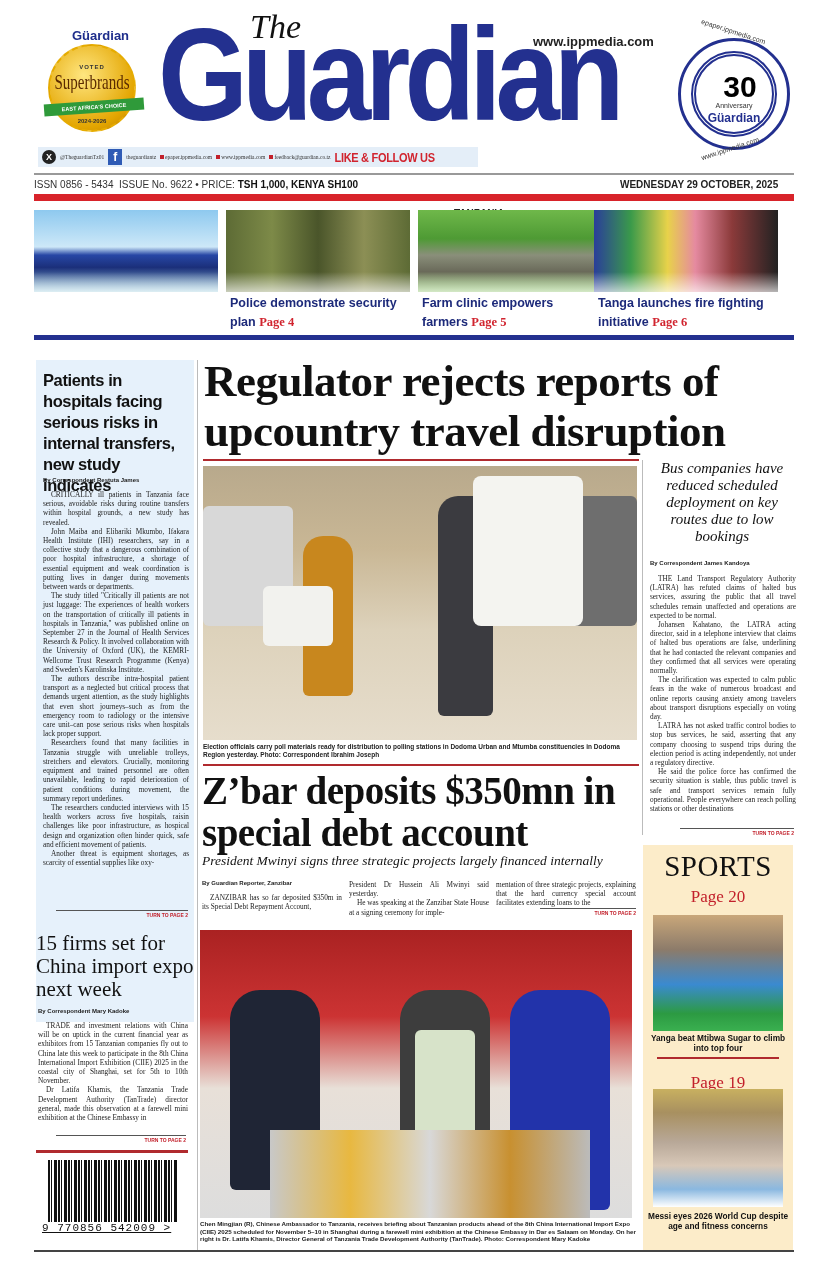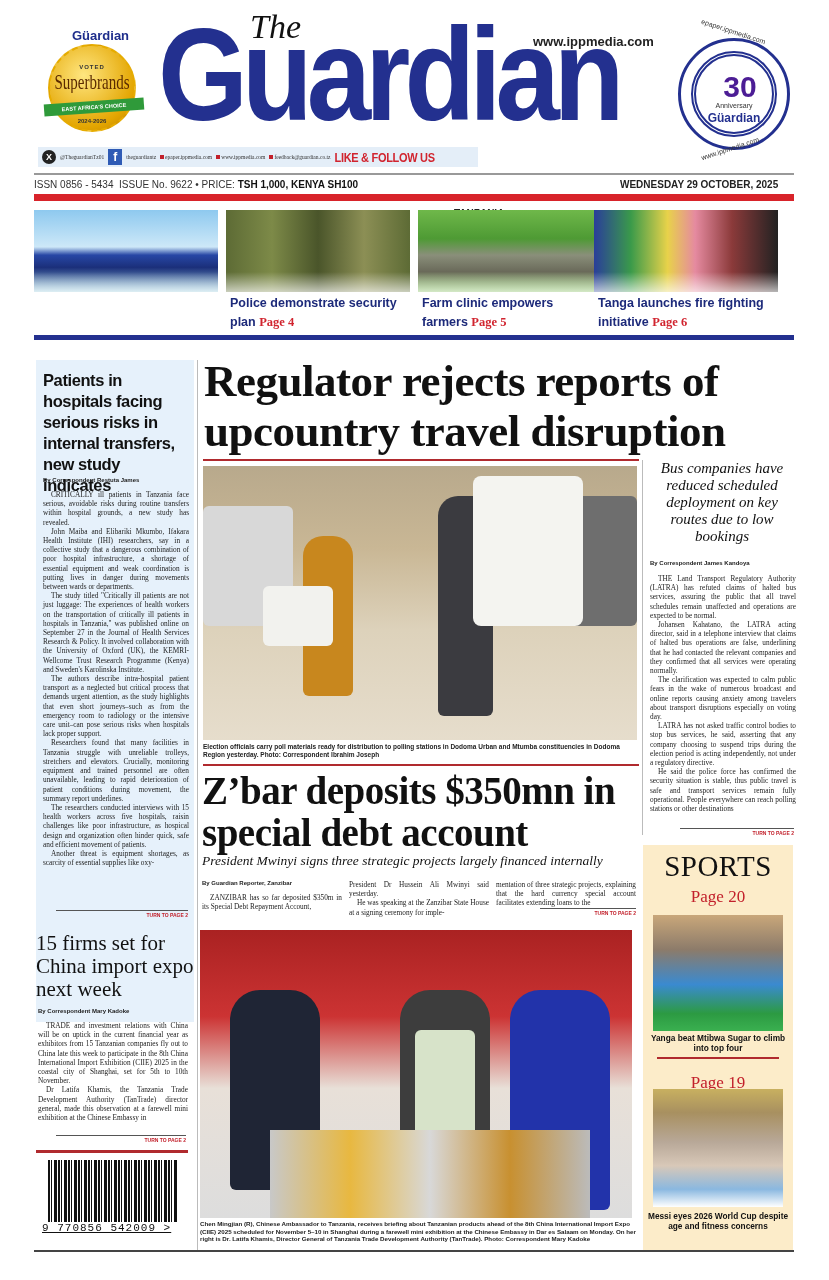--- a/index.html
+++ b/index.html
@@ -14,21 +14,21 @@
   .badge-super { position:absolute; left:0; right:0; top:28px; text-align:center; font: 15px "Liberation Serif", serif; color:#5a2a00; transform: scaleY(1.4); }
   .badge-ribbon { position:absolute; left:-6px; top:55px; width:100px; height:12px; background:#2f9a3a; color:#fff; font: bold 5.5px "Liberation Sans", sans-serif; text-align:center; line-height:12px; transform: rotate(-4deg); }
   .badge-years { position:absolute; left:0; right:0; top:72px; text-align:center; font: bold 6px "Liberation Sans", sans-serif; color:#333; }
 
   .logo-the { left: 250px; top: 8px; font: italic 34px "Liberation Serif", serif; color:#111; }
   .logo-guardian { left: 158px; top: 8px; font: bold 118px "Liberation Sans", sans-serif; color:#23308f; letter-spacing:-6px; transform: scaleX(0.98) scaleY(1.12); transform-origin: left top; line-height: 1; }
   .site-url { left: 533px; top: 34px; font: bold 13px "Liberation Sans", sans-serif; color:#222; }
 
   .anniv { left: 678px; top: 38px; width: 112px; height: 112px; border-radius: 50%; border: 3px solid #23308f; background:#fff; }
   .anniv-inner { position:absolute; left:10px; top:10px; width:86px; height:86px; border-radius:50%; background:#fff; border:5px double #23308f; }
-  .anniv-30 { position:absolute; left:0; right:0; top:14px; text-align:center; font: bold 30px "Liberation Sans", sans-serif; color:#4c1d95;margin-left:12px; }
+  .anniv-30 { position:absolute; left:0; right:0; top:14px; text-align:center; font: bold 30px "Liberation Sans", sans-serif; color:#000000;margin-left:12px; }
   .anniv-label { position:absolute; left:0; right:0; top:46px; text-align:center; font: 7px "Liberation Sans", sans-serif; color:#333; }
   .anniv-brand { position:absolute; left:0; right:0; top:55px; text-align:center; font: bold 12px "Liberation Sans", sans-serif; color:#23308f; }
   .anniv-top { left: 700px; top: 28px; font: 7px "Liberation Sans", sans-serif; color:#333; transform: rotate(18deg); }
   .anniv-bot { left: 700px; top: 145px; font: 7px "Liberation Sans", sans-serif; color:#333; transform: rotate(-18deg); }
 
   .social-bar { left: 38px; top: 147px; width: 440px; height: 20px; background: #e4eef8; display:flex; align-items:center; gap:4px; padding-left:4px; }
   .soc-x { width:14px; height:14px; border-radius:50%; background:#222; color:#fff; font: bold 9px "Liberation Sans", sans-serif; text-align:center; line-height:14px; }
   .soc-fb { width:14px; height:16px; background:#2f5bb5; color:#fff; font: bold 12px "Liberation Sans", sans-serif; text-align:center; line-height:16px; }
   .soc-txt { font: 5.5px "Liberation Serif", serif; color:#333; white-space:nowrap; }
   .soc-sq { display:inline-block; width:4px; height:4px; background:#c2202b; margin-right:1px; }

